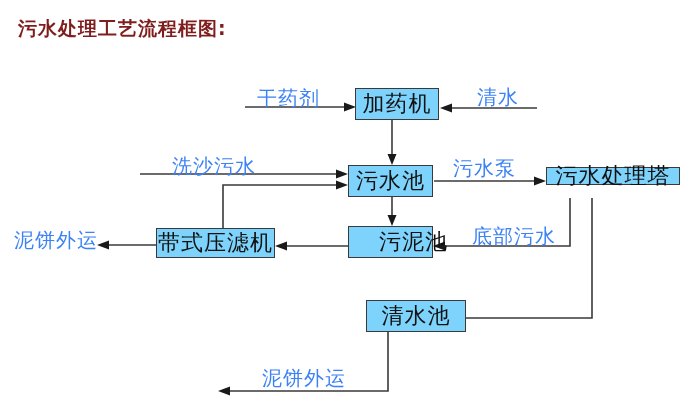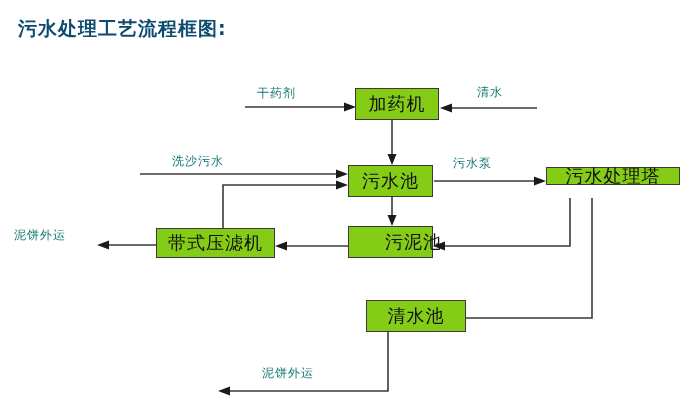--- a/index.html
+++ b/index.html
@@ -10,46 +10,46 @@
     font-family:"DejaVu Sans",sans-serif;
     color:#111111;
     overflow:hidden;
   }
   .title{
     position:absolute;
     left:18px;top:16px;
     font-size:19px;
     font-weight:bold;
     letter-spacing:1px;
-    color:#0c4a6e;
+    color:#7f1d1d;
     margin:0;
   }
   .lines-svg{
     position:absolute;left:0;top:0;width:700px;height:420px;
   }
   .lines-svg polyline, .lines-svg line{
     fill:none;stroke:#3a3a3a;stroke-width:1.6;
   }
   .lines-svg polygon{fill:#1a1a1a;stroke:none;}
   .node{
     position:absolute;
     box-sizing:border-box;
     border:1.5px solid #3a3a3a;
-    background:#84cc16;
+    background:#7dd3fc;
     display:flex;align-items:center;justify-content:center;
-    font-size:18px;
+    font-size:22px;
     letter-spacing:1px;
     white-space:nowrap;
   }
   .flabel{
     position:absolute;
-    font-size:12px;
+    font-size:20px;
     letter-spacing:1px;
     white-space:nowrap;
-    color:#0f766e;
+    color:#3b82f6;
   }
 </style>
 </head>
 <body>
 
 <div class="canvas">
 
   <h1 class="title">污水处理工艺流程框图:</h1>
 
   <svg class="lines-svg" viewBox="0 0 700 420" xmlns="http://www.w3.org/2000/svg">
@@ -108,16 +108,17 @@
   <span class="flabel" style="left:477px;top:84px;">清水</span>
 
   <span class="flabel" style="left:172px;top:153px;">洗沙污水</span>
 
 
   <span class="flabel" style="left:453px;top:155px;">污水泵</span>
 
 
   <span class="flabel" style="left:14px;top:227px;">泥饼外运</span>
 
+  <span class="flabel" style="left:472px;top:223px;">底部污水</span>
 
   <span class="flabel" style="left:262px;top:365px;">泥饼外运</span>
 
 </div>
 
 </body></html>

